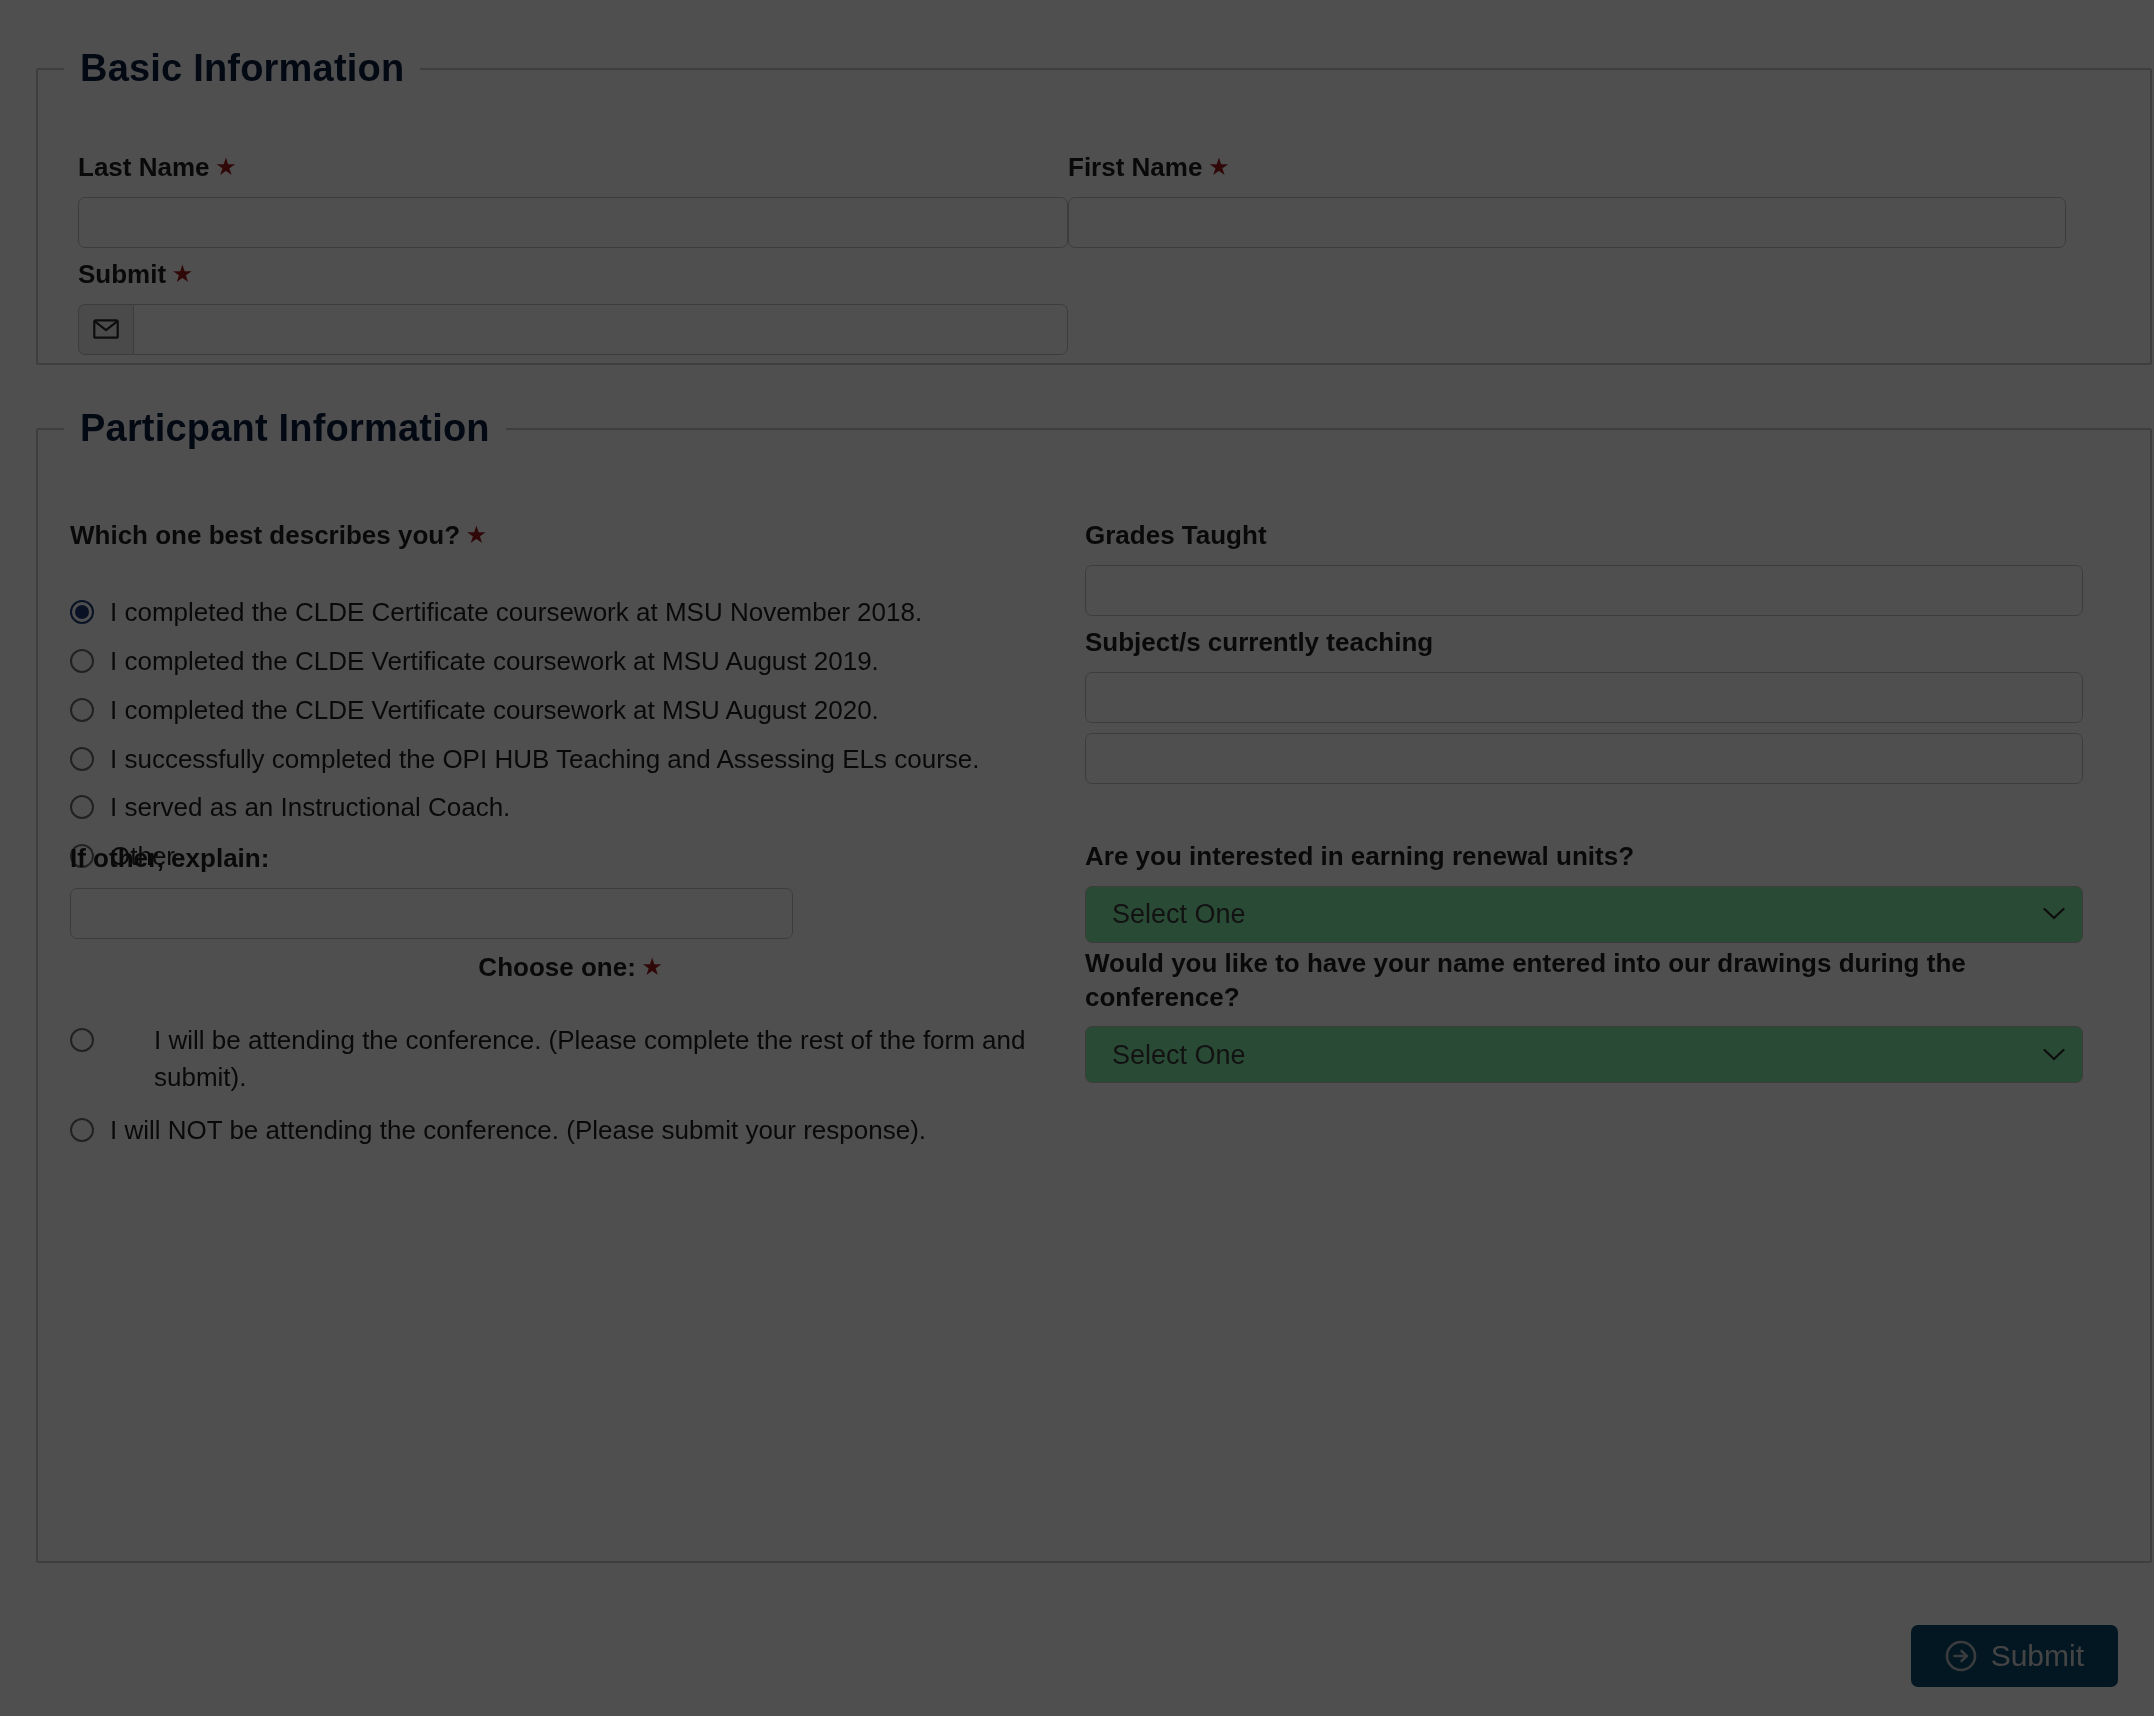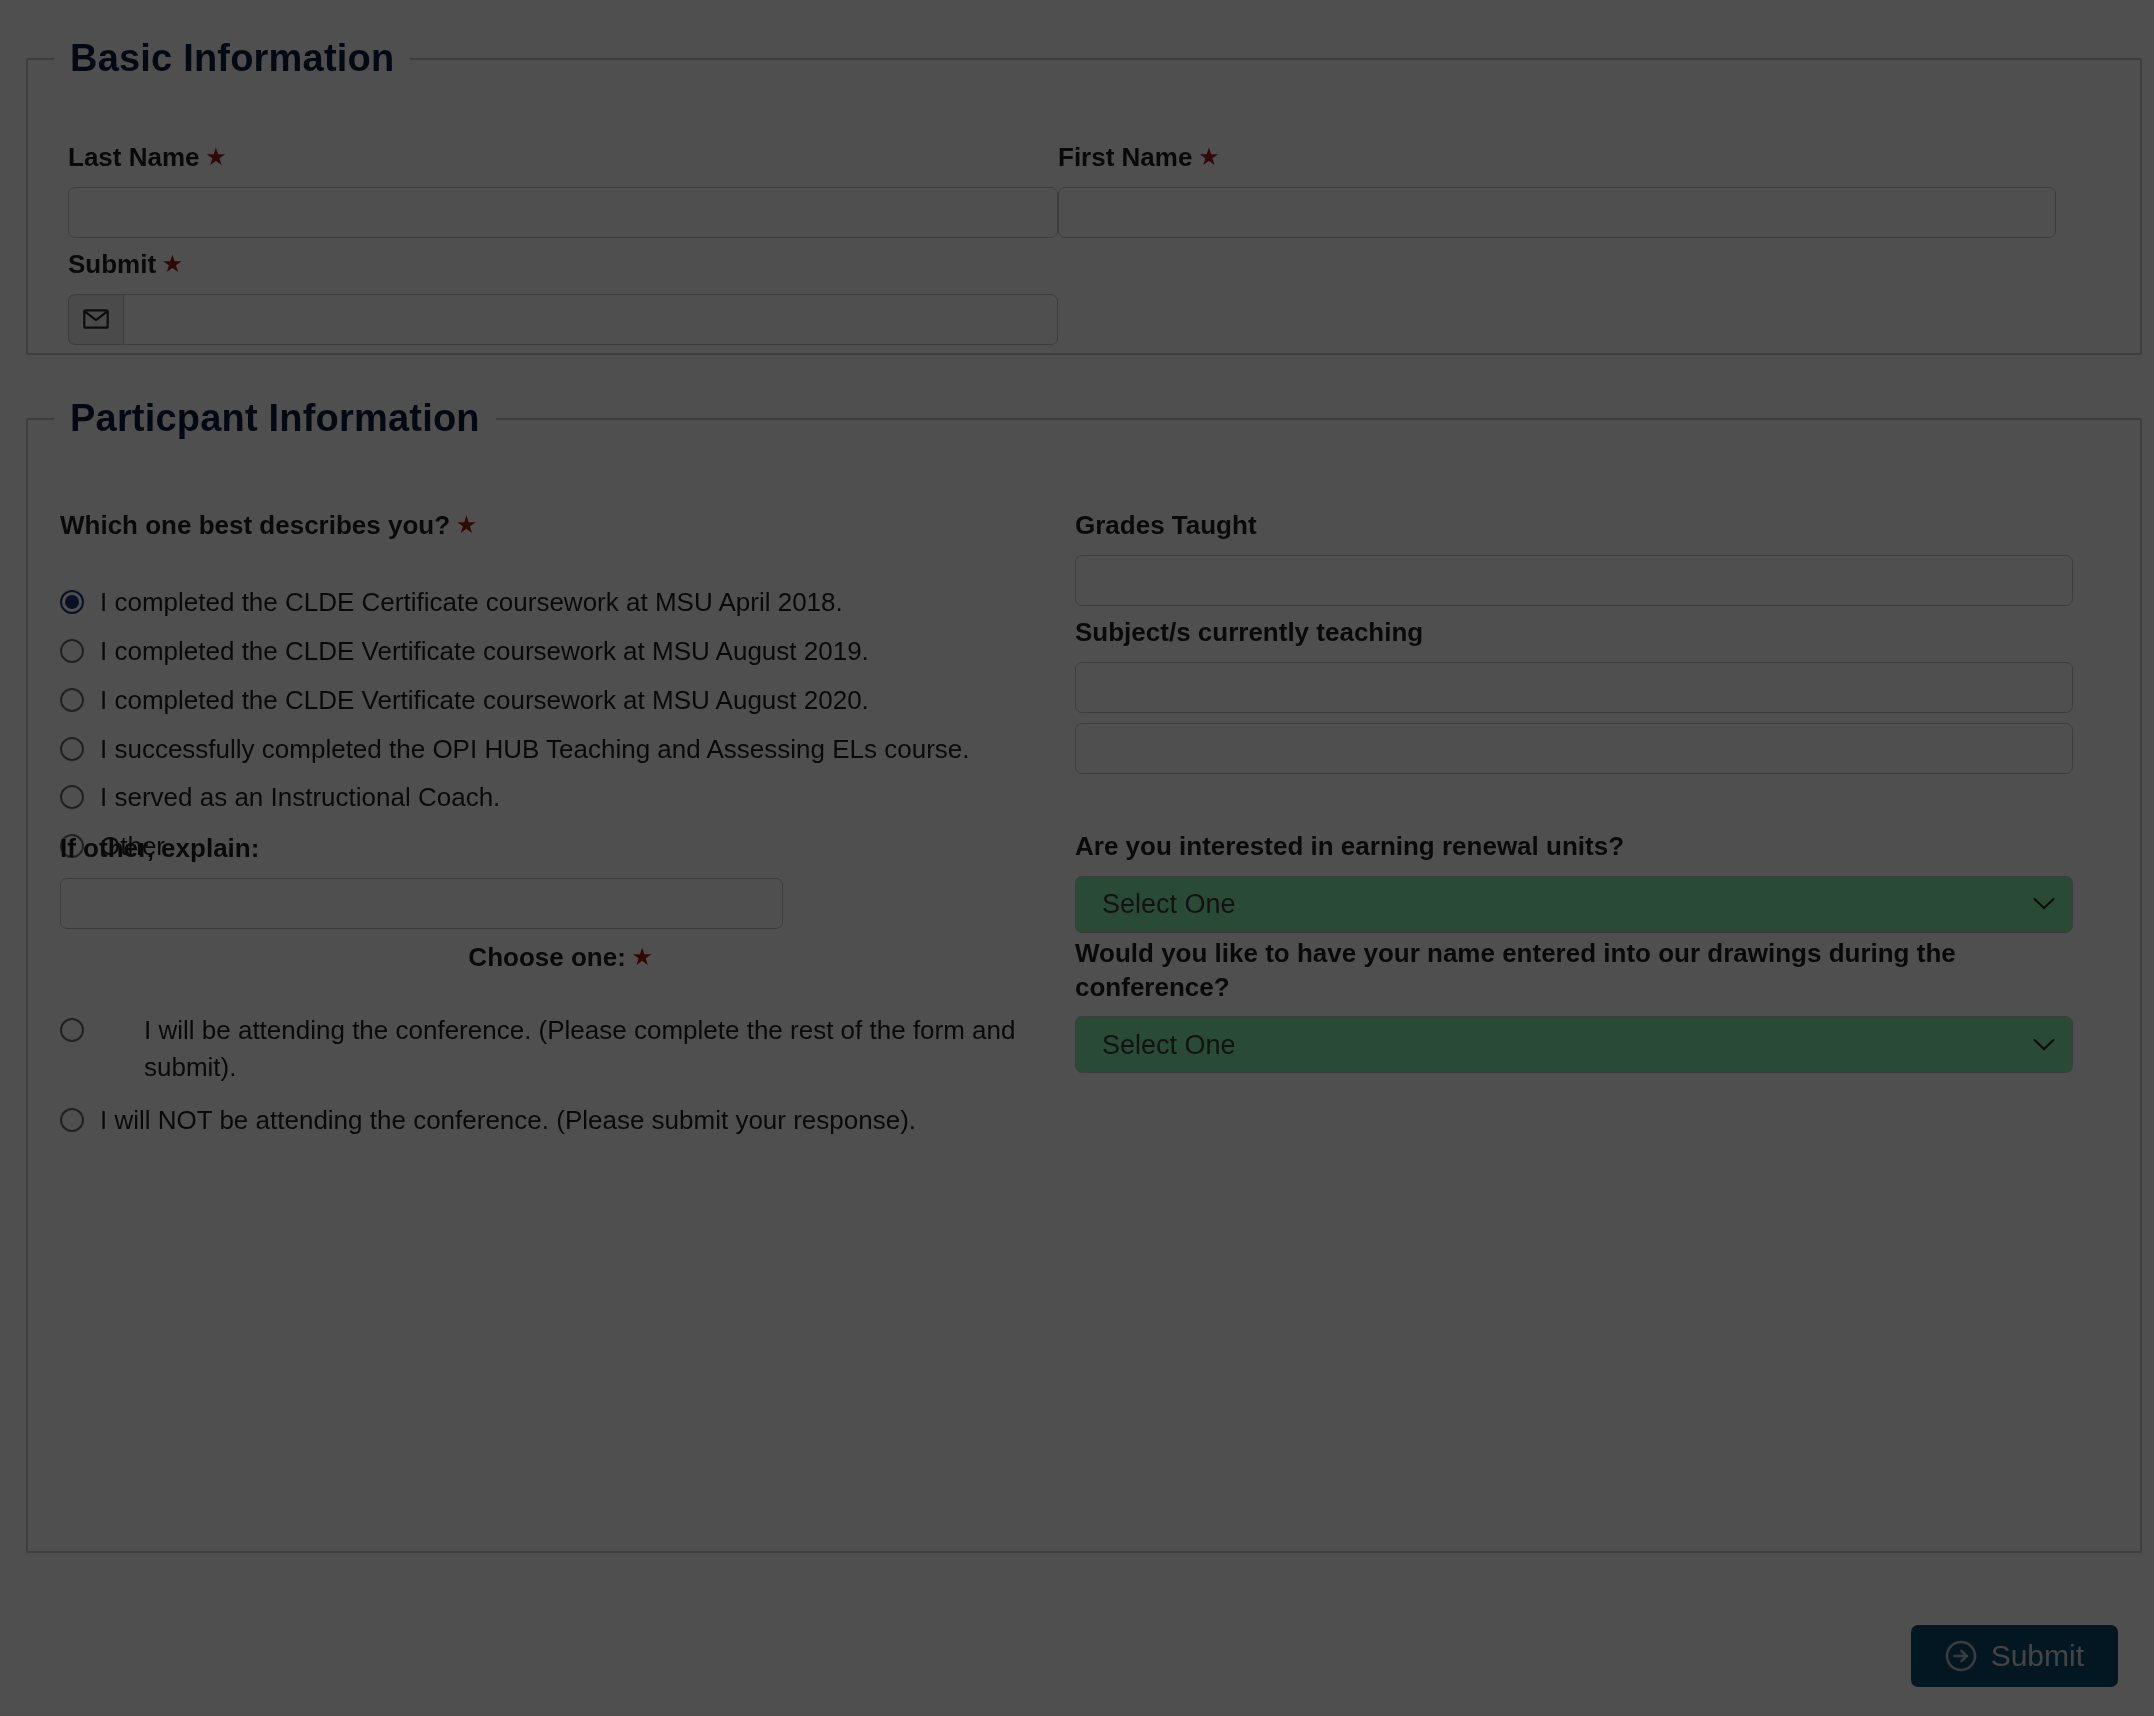--- a/index.html
+++ b/index.html
@@ -35,21 +35,21 @@
     top: 0; left: 0;
     width: 2154px;
     height: 1717px;
     padding: 0;
   }
 
   
   fieldset.section {
     border: 2px solid #c9c9c9;
     border-radius: 2px;
-    margin: 6px;
+    margin: 16px;
     padding: 0;
     position: absolute;
   }
   fieldset.section > legend {
     padding: 0 16px;
     margin-left: 26px;
     font-size: 38px;
     font-weight: bold;
     color: #0a1e3f;
     letter-spacing: 0.2px;
@@ -253,21 +253,21 @@
 
         <div class="field" style="left:32px; top:69px; width:1000px;">
           <label class="field-label">
             <span>Which one best describes you?</span><span class="req-star">★</span>
           </label>
         </div>
 
         <div class="radio-list" style="left:32px; top:144px; width:1000px;">
           <div class="radio-row">
             <span class="radio-mark checked"></span>
-            <span class="radio-text">I completed the CLDE Certificate coursework at MSU April 2018.</span>
+            <span class="radio-text">I completed the CLDE Certificate coursework at MSU November 2018.</span>
           </div>
           <div class="radio-row">
             <span class="radio-mark"></span>
             <span class="radio-text">I completed the CLDE Vertificate coursework at MSU August 2019.</span>
           </div>
           <div class="radio-row">
             <span class="radio-mark"></span>
             <span class="radio-text">I completed the CLDE Vertificate coursework at MSU August 2020.</span>
           </div>
           <div class="radio-row">

